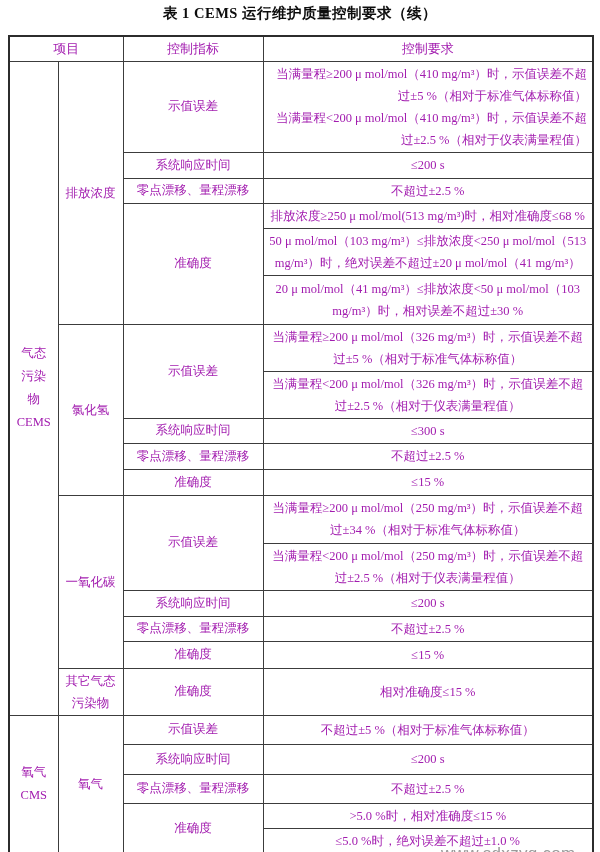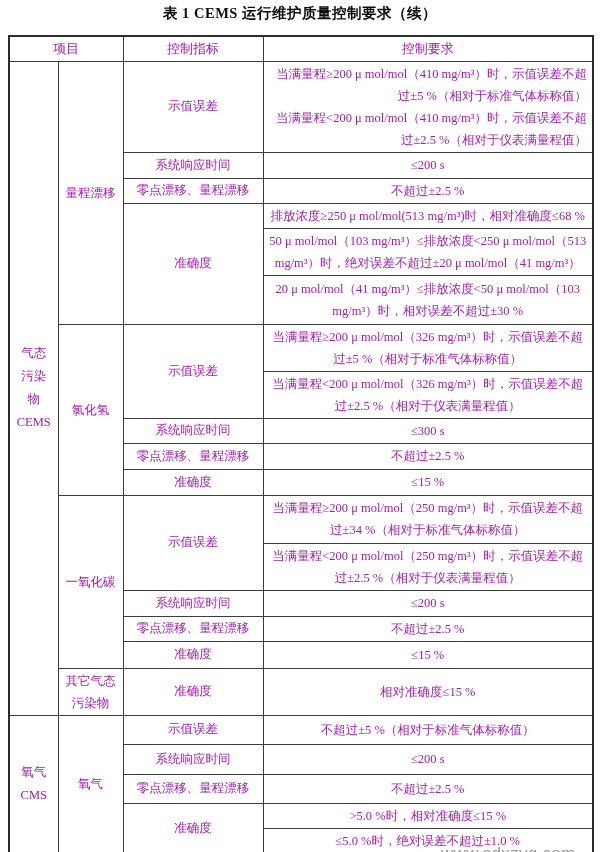--- a/index.html
+++ b/index.html
@@ -56,21 +56,21 @@
       <td colspan="2" class="hdr">项目</td>
       <td class="hdr">控制指标</td>
       <td class="hdr">控制要求</td>
     </tr>
 
     <tr style="height:90px">
       <td rowspan="17" class="cat">气态
 污染
 物
 CEMS</td>
-      <td rowspan="6" class="pol">量程漂移</td>
+      <td rowspan="6" class="pol">排放浓度</td>
       <td>示值误差</td>
       <td class="req">
         <div>当满量程≥200 μ mol/mol（410 mg/m³）时，示值误差不超过±5 %（相对于标准气体标称值）</div>
         <div>当满量程&lt;200 μ mol/mol（410 mg/m³）时，示值误差不超过±2.5 %（相对于仪表满量程值）</div>
       </td>
     </tr>
     <tr style="height:26px">
       <td>系统响应时间</td>
       <td class="req">≤200 s</td>
     </tr>

